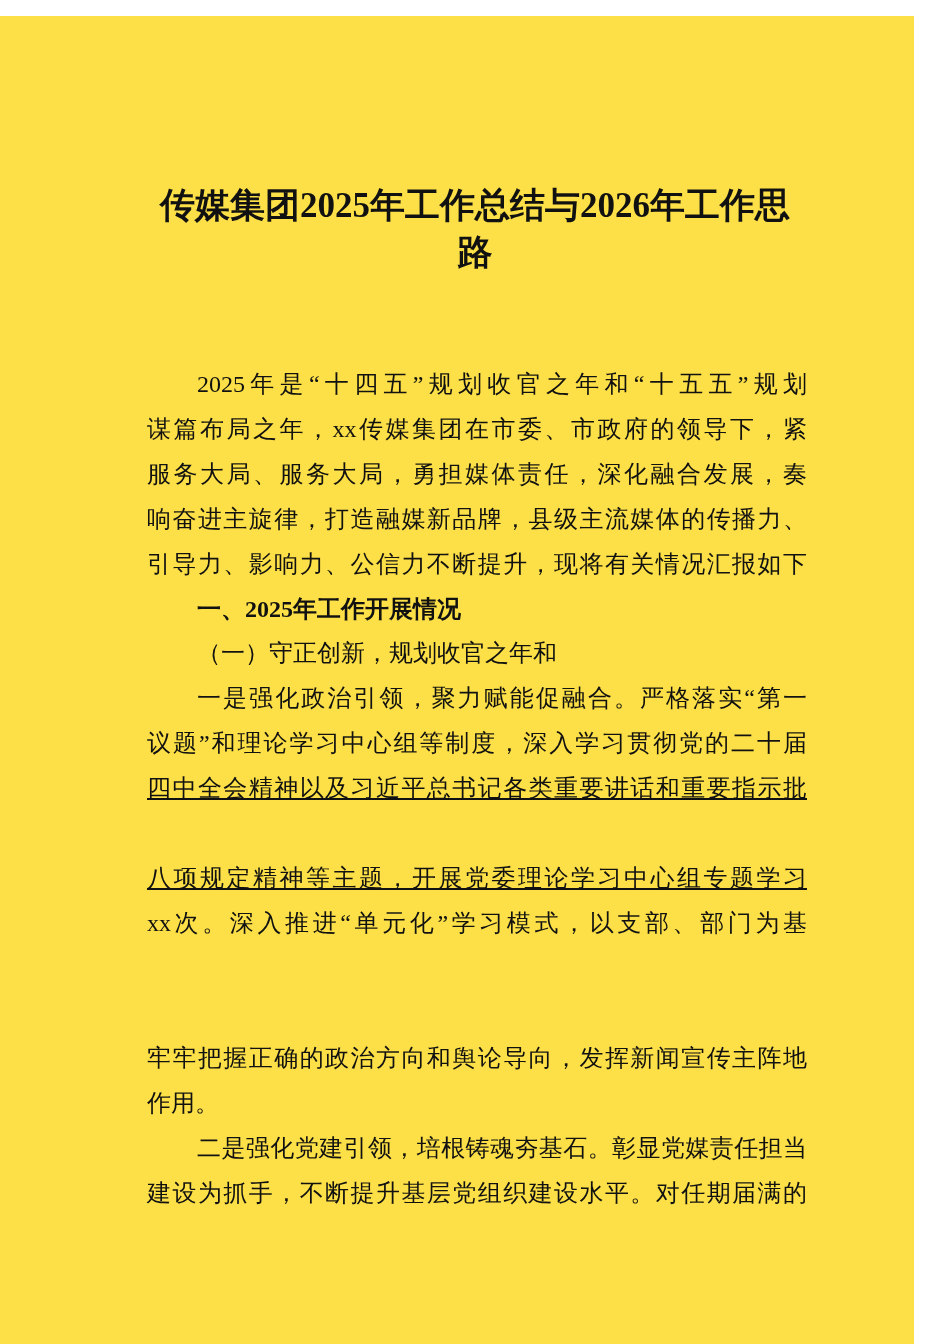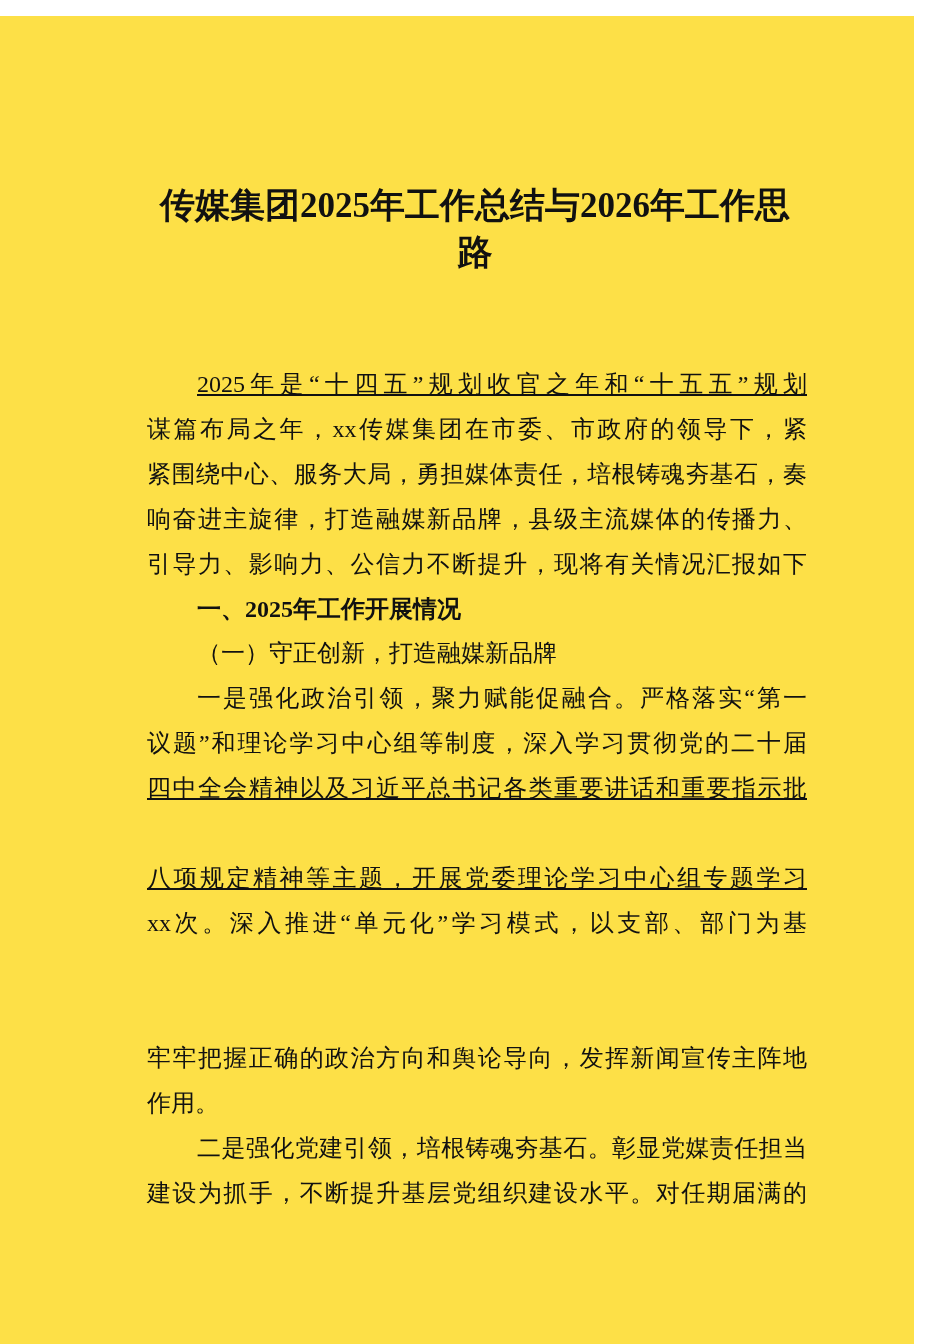--- a/index.html
+++ b/index.html
@@ -70,28 +70,28 @@
     }
   </style>
 </head>
 <body>
 
 <div class="page">
 
   <div class="title l1">传媒集团2025年工作总结与2026年工作思</div>
   <div class="title l2">路</div>
 
-  <div class="line indent" style="top:352px;text-decoration:underline;">2025年是“十四五”规划收官之年和“十五五”规划</div>
+  <div class="line indent" style="top:352px;">2025年是“十四五”规划收官之年和“十五五”规划</div>
   <div class="line" style="top:397px;">谋篇布局之年，xx传媒集团在市委、市政府的领导下，紧</div>
-  <div class="line" style="top:442px;">紧围绕中心、服务大局，勇担媒体责任，培根铸魂夯基石，奏</div>
+  <div class="line" style="top:442px;">服务大局、服务大局，勇担媒体责任，深化融合发展，奏</div>
   <div class="line" style="top:532px;">引导力、影响力、公信力不断提升，现将有关情况汇报如下</div>
   <div class="line" style="top:487px;">响奋进主旋律，打造融媒新品牌，县级主流媒体的传播力、</div>
 
   <div class="heading1" style="top:577px;">一、2025年工作开展情况</div>
-  <div class="heading2" style="top:621px;">（一）守正创新，打造融媒新品牌</div>
+  <div class="heading2" style="top:621px;">（一）守正创新，规划收官之年和</div>
 
   <div class="line indent" style="top:666px;">一是强化政治引领，聚力赋能促融合。严格落实“第一</div>
   <div class="line" style="top:711px;">议题”和理论学习中心组等制度，深入学习贯彻党的二十届</div>
   <div class="line" style="top:756px;text-decoration:underline;">四中全会精神以及习近平总书记各类重要讲话和重要指示批</div>
   <div class="line" style="top:846px;text-decoration:underline;">八项规定精神等主题，开展党委理论学习中心组专题学习</div>
   <div class="line" style="top:891px;">xx次。深入推进“单元化”学习模式，以支部、部门为基</div>
   <div class="line" style="top:1026px;">牢牢把握正确的政治方向和舆论导向，发挥新闻宣传主阵地</div>
   <div class="line last" style="top:1071px;">作用。</div>
 
   <div class="line indent" style="top:1116px;">二是强化党建引领，培根铸魂夯基石。彰显党媒责任担当</div>

